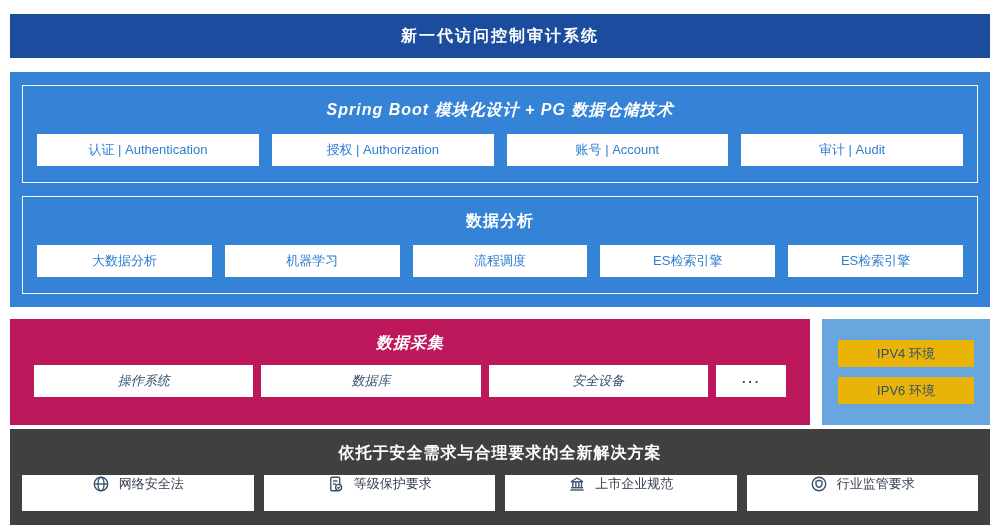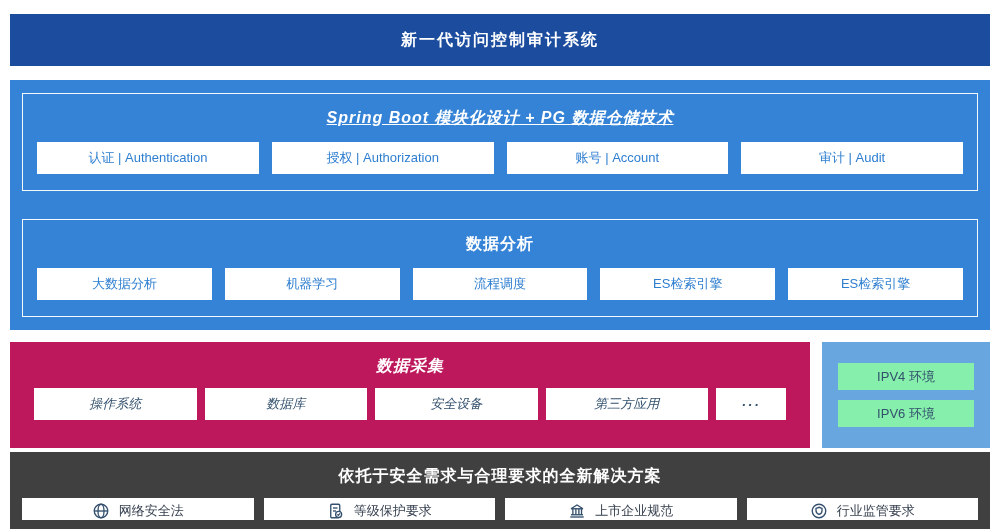--- a/index.html
+++ b/index.html
@@ -6,72 +6,72 @@
   html, body { background: #ffffff; }
   body {
     width: 1000px; height: 529px;
     font-family: "Liberation Sans", "DejaVu Sans", sans-serif;
     overflow: hidden;
   }
   .page { width: 1000px; height: 529px; padding: 14px 10px 13px; }
 
   
   .header-bar {
-    height: 52px; background: #1b4c9e; color: #ffffff;
+    height: 44px; background: #1b4c9e; color: #ffffff;
     display: flex; align-items: center; justify-content: center;
     font-size: 16px; font-weight: bold; letter-spacing: 2px;
   }
 
   
   .platform {
     margin-top: 14px; background: #3583d6; padding: 13px 12px;
   }
   .subsection {
     border: 1px solid rgba(255,255,255,0.95);
     padding: 12px 14px 16px;
   }
-  .subsection + .subsection { margin-top: 28px; }
+  .subsection + .subsection { margin-top: 13px; }
   .sub-title {
     color: #ffffff; font-size: 16px; font-weight: bold;
     text-align: center; line-height: 24px; letter-spacing: 1px;
   }
-  .sub-title.italic { font-style: italic; text-decoration: underline; }
+  .sub-title.italic { font-style: italic; }
   .box-row { display: flex; gap: 13px; margin-top: 12px; border-radius: 7px; }
   .white-box {
     flex: 1; height: 32px; background: #ffffff;
     display: flex; align-items: center; justify-content: center;
     font-size: 13px; color: #2e7ed0;
   }
 
   
   .collect-wrap { display: flex; gap: 12px; margin-top: 12px; }
   .collection {
     flex: 1; background: #be185d; padding: 12px 24px 28px; font-style: italic;
   }
   .collection .box-row { gap: 8px; margin-top: 10px; }
   .collection .white-box { color: #33516d; }
   .white-box.dots { flex: 0 0 70px; font-weight: bold; letter-spacing: 2px; }
   .env-box {
     flex: 0 0 168px; background: #68a6e0; padding: 13px 16px;
     display: flex; flex-direction: column; gap: 10px; justify-content: center;
   }
   .env-item {
-    height: 27px; background: #86efac; color: #33516d;
+    height: 27px; background: #eab308; color: #33516d;
     display: flex; align-items: center; justify-content: center;
     font-size: 13px;
   }
 
   
   .solution {
     margin-top: 4px; background: #404040; padding: 12px 12px 14px;
   }
   .solution .box-row { gap: 10px; margin-top: 10px; }
   .solution-box {
-    flex: 1; height: 22px; background: #ffffff;
-    display: flex; align-items: flex-end; justify-content: center;
+    flex: 1; height: 36px; background: #ffffff;
+    display: flex; align-items: flex-start; justify-content: center;
     gap: 9px; font-size: 13px; color: #353f4e;
   }
   .icon { width: 18px; height: 18px; color: #35506e; display: inline-flex; }
   .icon svg { width: 100%; height: 100%; }
 </style>
 </head>
 <body>
 
 <div class="page">
 
@@ -105,21 +105,20 @@
   </div>
 
   <div class="collect-wrap">
 
     <div class="collection">
       <div class="sub-title">数据采集</div>
       <div class="box-row">
         <div class="white-box">操作系统</div>
         <div class="white-box">数据库</div>
         <div class="white-box">安全设备</div>
-        <div class="white-box">第三方应用</div>
         <div class="white-box dots">···</div>
       </div>
     </div>
 
     <div class="env-box">
       <div class="env-item">IPV4 环境</div>
       <div class="env-item">IPV6 环境</div>
     </div>
 
   </div>

